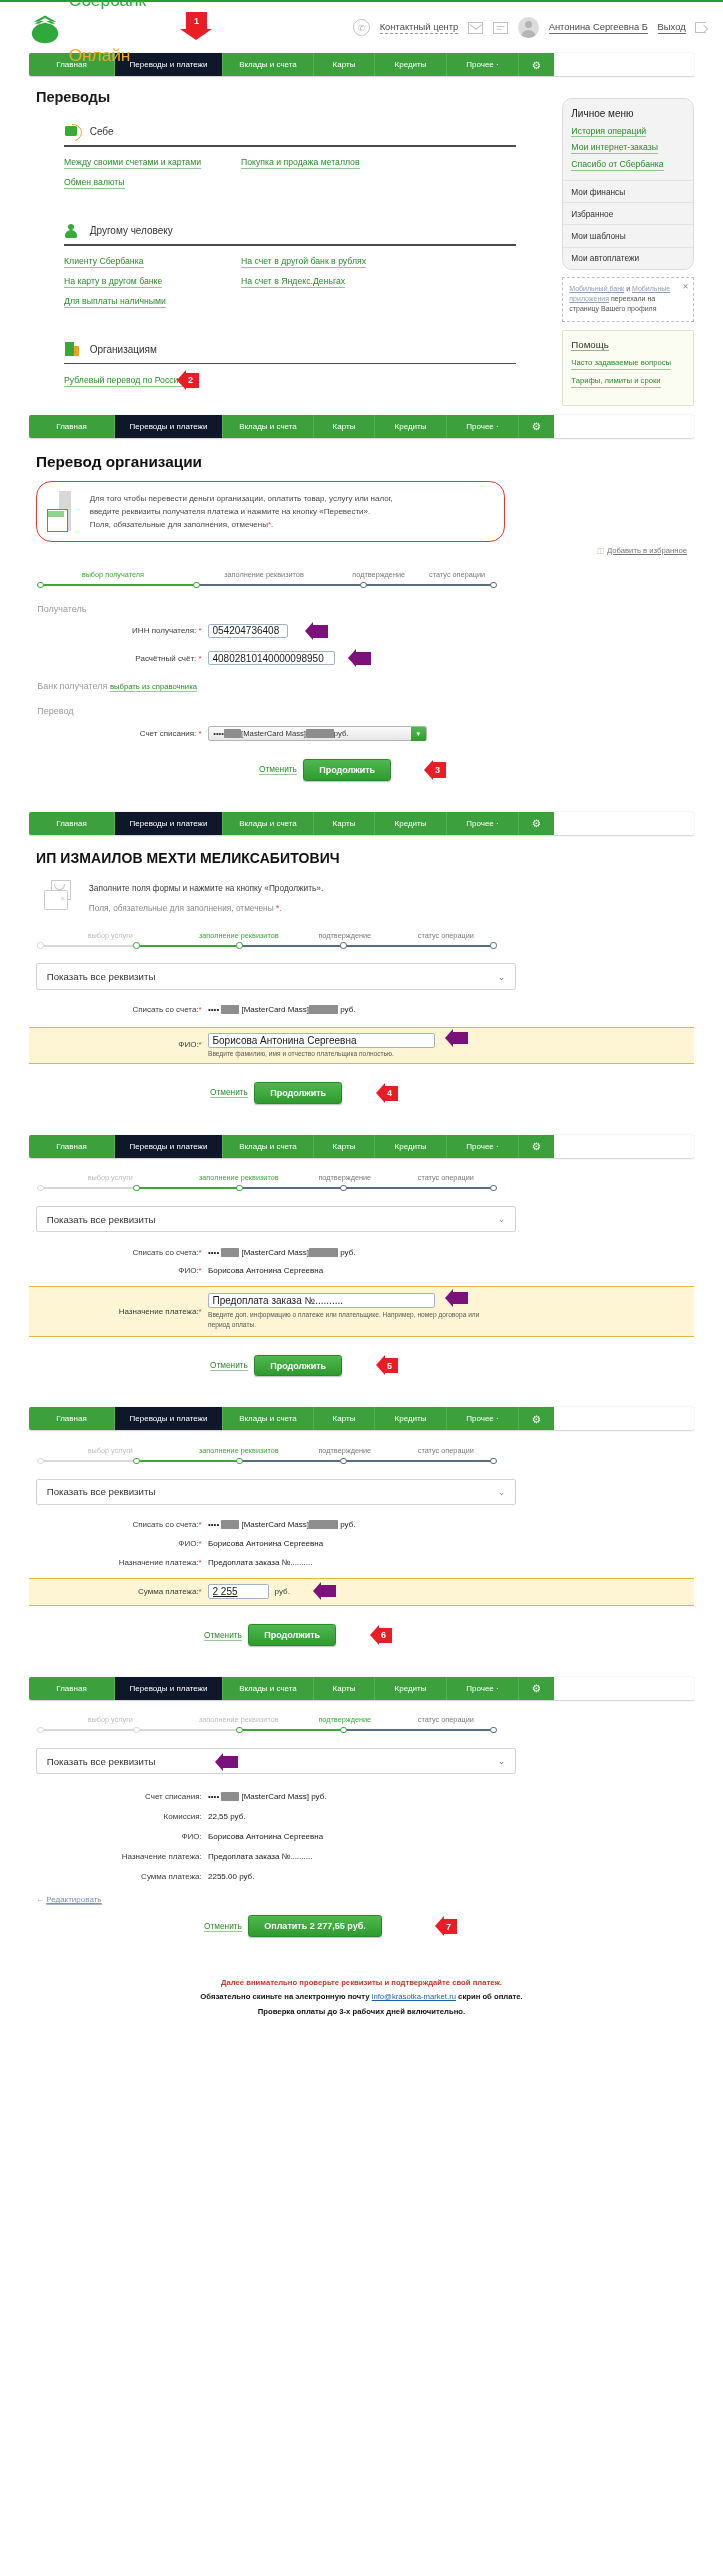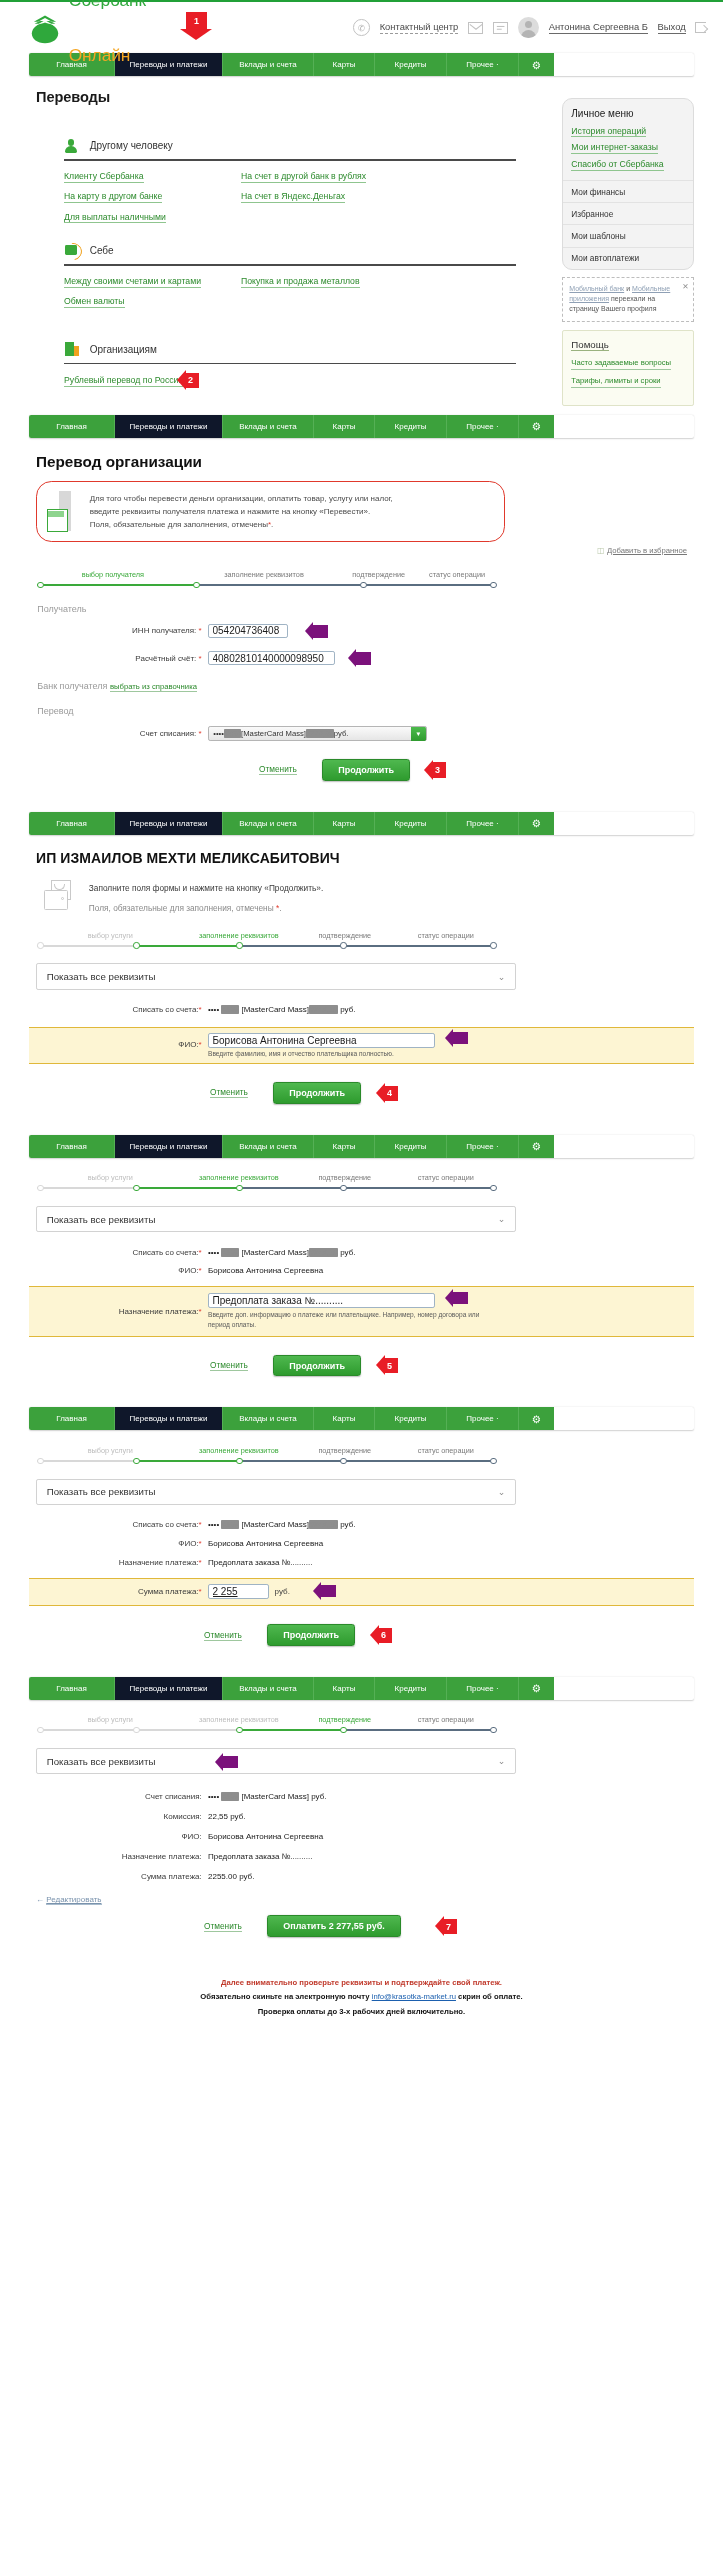--- a/index.html
+++ b/index.html
@@ -177,21 +177,21 @@
     border:0.7px solid #b5b5b5; border-radius:2.1px; height:15.3px; width:219px;
     background:linear-gradient(#fafafa,#e6e6e6); display:flex; align-items:center;
     padding:0 4.2px; font-size:7.7px; color:#333; position:relative;
   }
   .select .caret {
     position:absolute; right:0; top:0; width:15.3px; height:14px;
     background:linear-gradient(#4cbb4c,#2f9b2f); display:flex; align-items:center; justify-content:center;
     color:#fff; font-size:6.3px; border-radius:0 1.4px 1.4px 0;
   }
   .mask { background:#8e8e8e; color:#8e8e8e; border-radius:0.7px;font-weight:bold; }
-  .btnrow { display:flex; align-items:center; gap:25px; margin:18px 0 0 209px; position:relative; }
+  .btnrow { display:flex; align-items:center; gap:6px; margin:18px 0 0 209px; position:relative; }
   .btn-cancel { color:#2c8a2c; font-size:8.3px; border-bottom:0.7px solid #9ec79e; cursor:pointer; }
   .btn-green {
     background:linear-gradient(#4fb84f,#2e9b2e); color:#fff; font-size:9px; font-weight:bold;
     border:0.7px solid #2a8a2a; border-radius:2.8px; padding:4.9px 15.3px; cursor:pointer;
     box-shadow:0 0.7px 1.4px rgba(0,0,0,.25);
   }
   .accordion {
     border:0.7px solid #d2d2d2; border-radius:2.1px; height:26.4px; width:480px;
     margin:14px 0 0 7px; display:flex; align-items:center; padding:0 9.7px; font-size:9.7px; color:#333;
     position:relative; background:#fff;
@@ -272,51 +272,51 @@
     <div class="nav-item" style="width:72px">Кредиты</div>
     <div class="nav-item" style="width:72px">Прочее ·</div>
     <div class="nav-item gear" style="width:35px">⚙</div>
   </div>
 
   <div class="sect">
     <div class="content">
       <div class="h1-title">Переводы</div>
 
       <div class="main-col">
+
+        <div class="group">
+          <div class="group-head">
+            <div class="ico ico-self"></div>
+            <div class="group-title">Себе</div>
+          </div>
+          <div class="group-rule"></div>
+          <div class="links-grid">
+            <div class="glink">Между своими счетами и картами</div>
+            <div class="glink">Покупка и продажа металлов</div>
+            <div class="glink">Обмен валюты</div>
+            <div></div>
+          </div>
+        </div>
 
         <div class="group" style="margin-top:32px;">
           <div class="group-head">
             <div class="ico ico-person"></div>
             <div class="group-title">Другому человеку</div>
           </div>
           <div class="group-rule"></div>
           <div class="links-grid">
             <div class="glink">Клиенту Сбербанка</div>
             <div class="glink">На счет в другой банк в рублях</div>
             <div class="glink">На карту в другом банке</div>
             <div class="glink">На счет в Яндекс.Деньгах</div>
             <div class="glink">Для выплаты наличными</div>
             <div></div>
           </div>
         </div>
 
-        <div class="group">
-          <div class="group-head">
-            <div class="ico ico-self"></div>
-            <div class="group-title">Себе</div>
-          </div>
-          <div class="group-rule"></div>
-          <div class="links-grid">
-            <div class="glink">Между своими счетами и картами</div>
-            <div class="glink">Покупка и продажа металлов</div>
-            <div class="glink">Обмен валюты</div>
-            <div></div>
-          </div>
-        </div>
-
         <div class="group" style="margin-top:32px;">
           <div class="group-head">
             <div class="ico ico-org"></div>
             <div class="group-title">Организациям</div>
           </div>
           <div class="group-rule"></div>
           <div class="links-grid" style="position:relative;">
             <div class="glink">Рублевый перевод по России</div>
             <div class="arrow arrow-left-red" style="left:122px; top:-2.1px;">
               <span>2</span>

